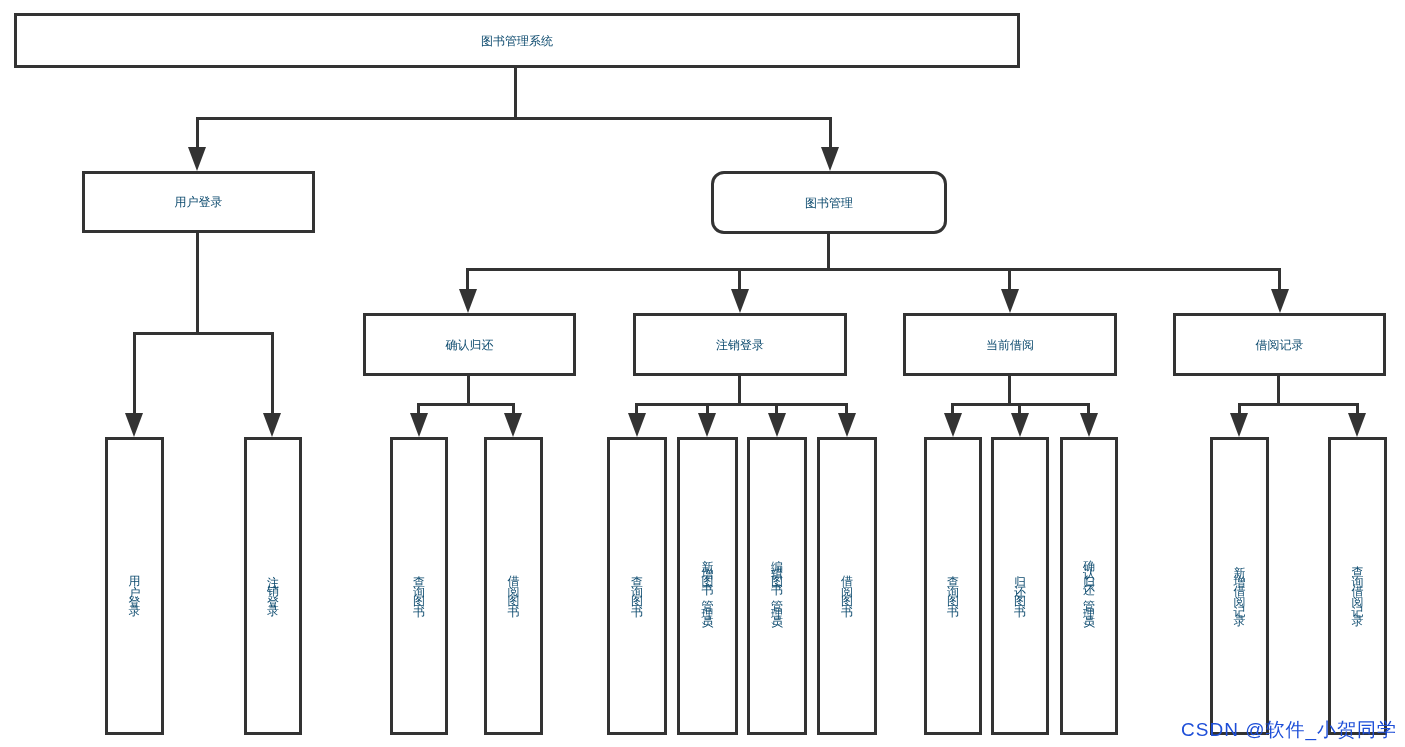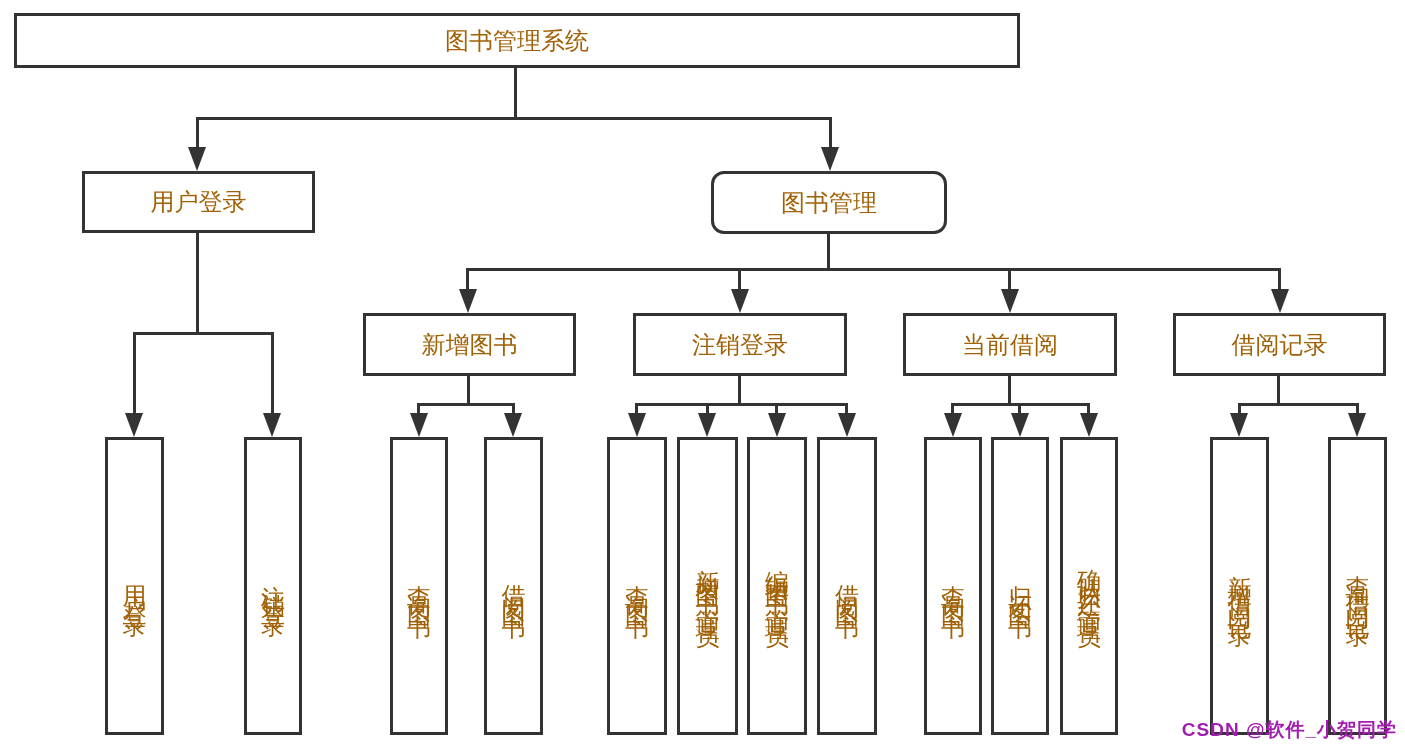--- a/index.html
+++ b/index.html
@@ -9,46 +9,45 @@
     background:#ffffff;
     font-family:"Liberation Sans","DejaVu Sans",sans-serif;
     overflow:hidden;
   }
   .node{
     position:absolute;
     background:#ffffff;
     border:3px solid #333333;
     box-sizing:border-box;
     display:flex;align-items:center;justify-content:center;
-    color:#a16207;
-    font-size:24px;
+    color:#0c4a6e;
+    font-size:12px;
     line-height:1;
   }
   .vnode{
     writing-mode:vertical-rl;
     text-orientation:mixed;
     letter-spacing:10px;
   }
   .vnode.tight{letter-spacing:8px;}
   .vl{position:absolute;width:3px;background:#333333;}
   .hl{position:absolute;height:3px;background:#333333;}
   .arrow{
     position:absolute;width:0;height:0;
     border-left:9px solid transparent;
     border-right:9px solid transparent;
     border-top:24px solid #333333;
   }
   .watermark{
     position:absolute;
     right:8px;bottom:4px;
-    color:#a21caf;
+    color:#1d4ed8;
     font-size:19px;
     letter-spacing:1px;
     white-space:nowrap;
-    font-weight:bold;
   }
 </style>
 </head>
 <body>
 
 <div id="canvas">
 
   <div class="node" style="left:14px;top:13px;width:1006px;height:55px;">图书管理系统</div>
 
   <div class="vl" style="left:514px;top:68px;height:50px;"></div>
@@ -72,21 +71,21 @@
   <div class="hl" style="left:466px;top:268px;width:815px;"></div>
   <div class="vl" style="left:466px;top:268px;height:25px;"></div>
   <div class="arrow" style="left:459px;top:289px;"></div>
   <div class="vl" style="left:738px;top:268px;height:25px;"></div>
   <div class="arrow" style="left:731px;top:289px;"></div>
   <div class="vl" style="left:1008px;top:268px;height:25px;"></div>
   <div class="arrow" style="left:1001px;top:289px;"></div>
   <div class="vl" style="left:1278px;top:268px;height:25px;"></div>
   <div class="arrow" style="left:1271px;top:289px;"></div>
 
-  <div class="node" style="left:363px;top:313px;width:213px;height:63px;">新增图书</div>
+  <div class="node" style="left:363px;top:313px;width:213px;height:63px;">确认归还</div>
   <div class="node" style="left:633px;top:313px;width:214px;height:63px;">注销登录</div>
   <div class="node" style="left:1173px;top:313px;width:213px;height:63px;">借阅记录</div>
   <div class="node" style="left:903px;top:313px;width:214px;height:63px;">当前借阅</div>
 
   <div class="vl" style="left:467px;top:376px;height:29px;"></div>
   <div class="hl" style="left:417px;top:403px;width:98px;"></div>
   <div class="vl" style="left:417px;top:403px;height:14px;"></div>
   <div class="arrow" style="left:410px;top:413px;"></div>
   <div class="vl" style="left:512px;top:403px;height:14px;"></div>
   <div class="arrow" style="left:504px;top:413px;"></div>

